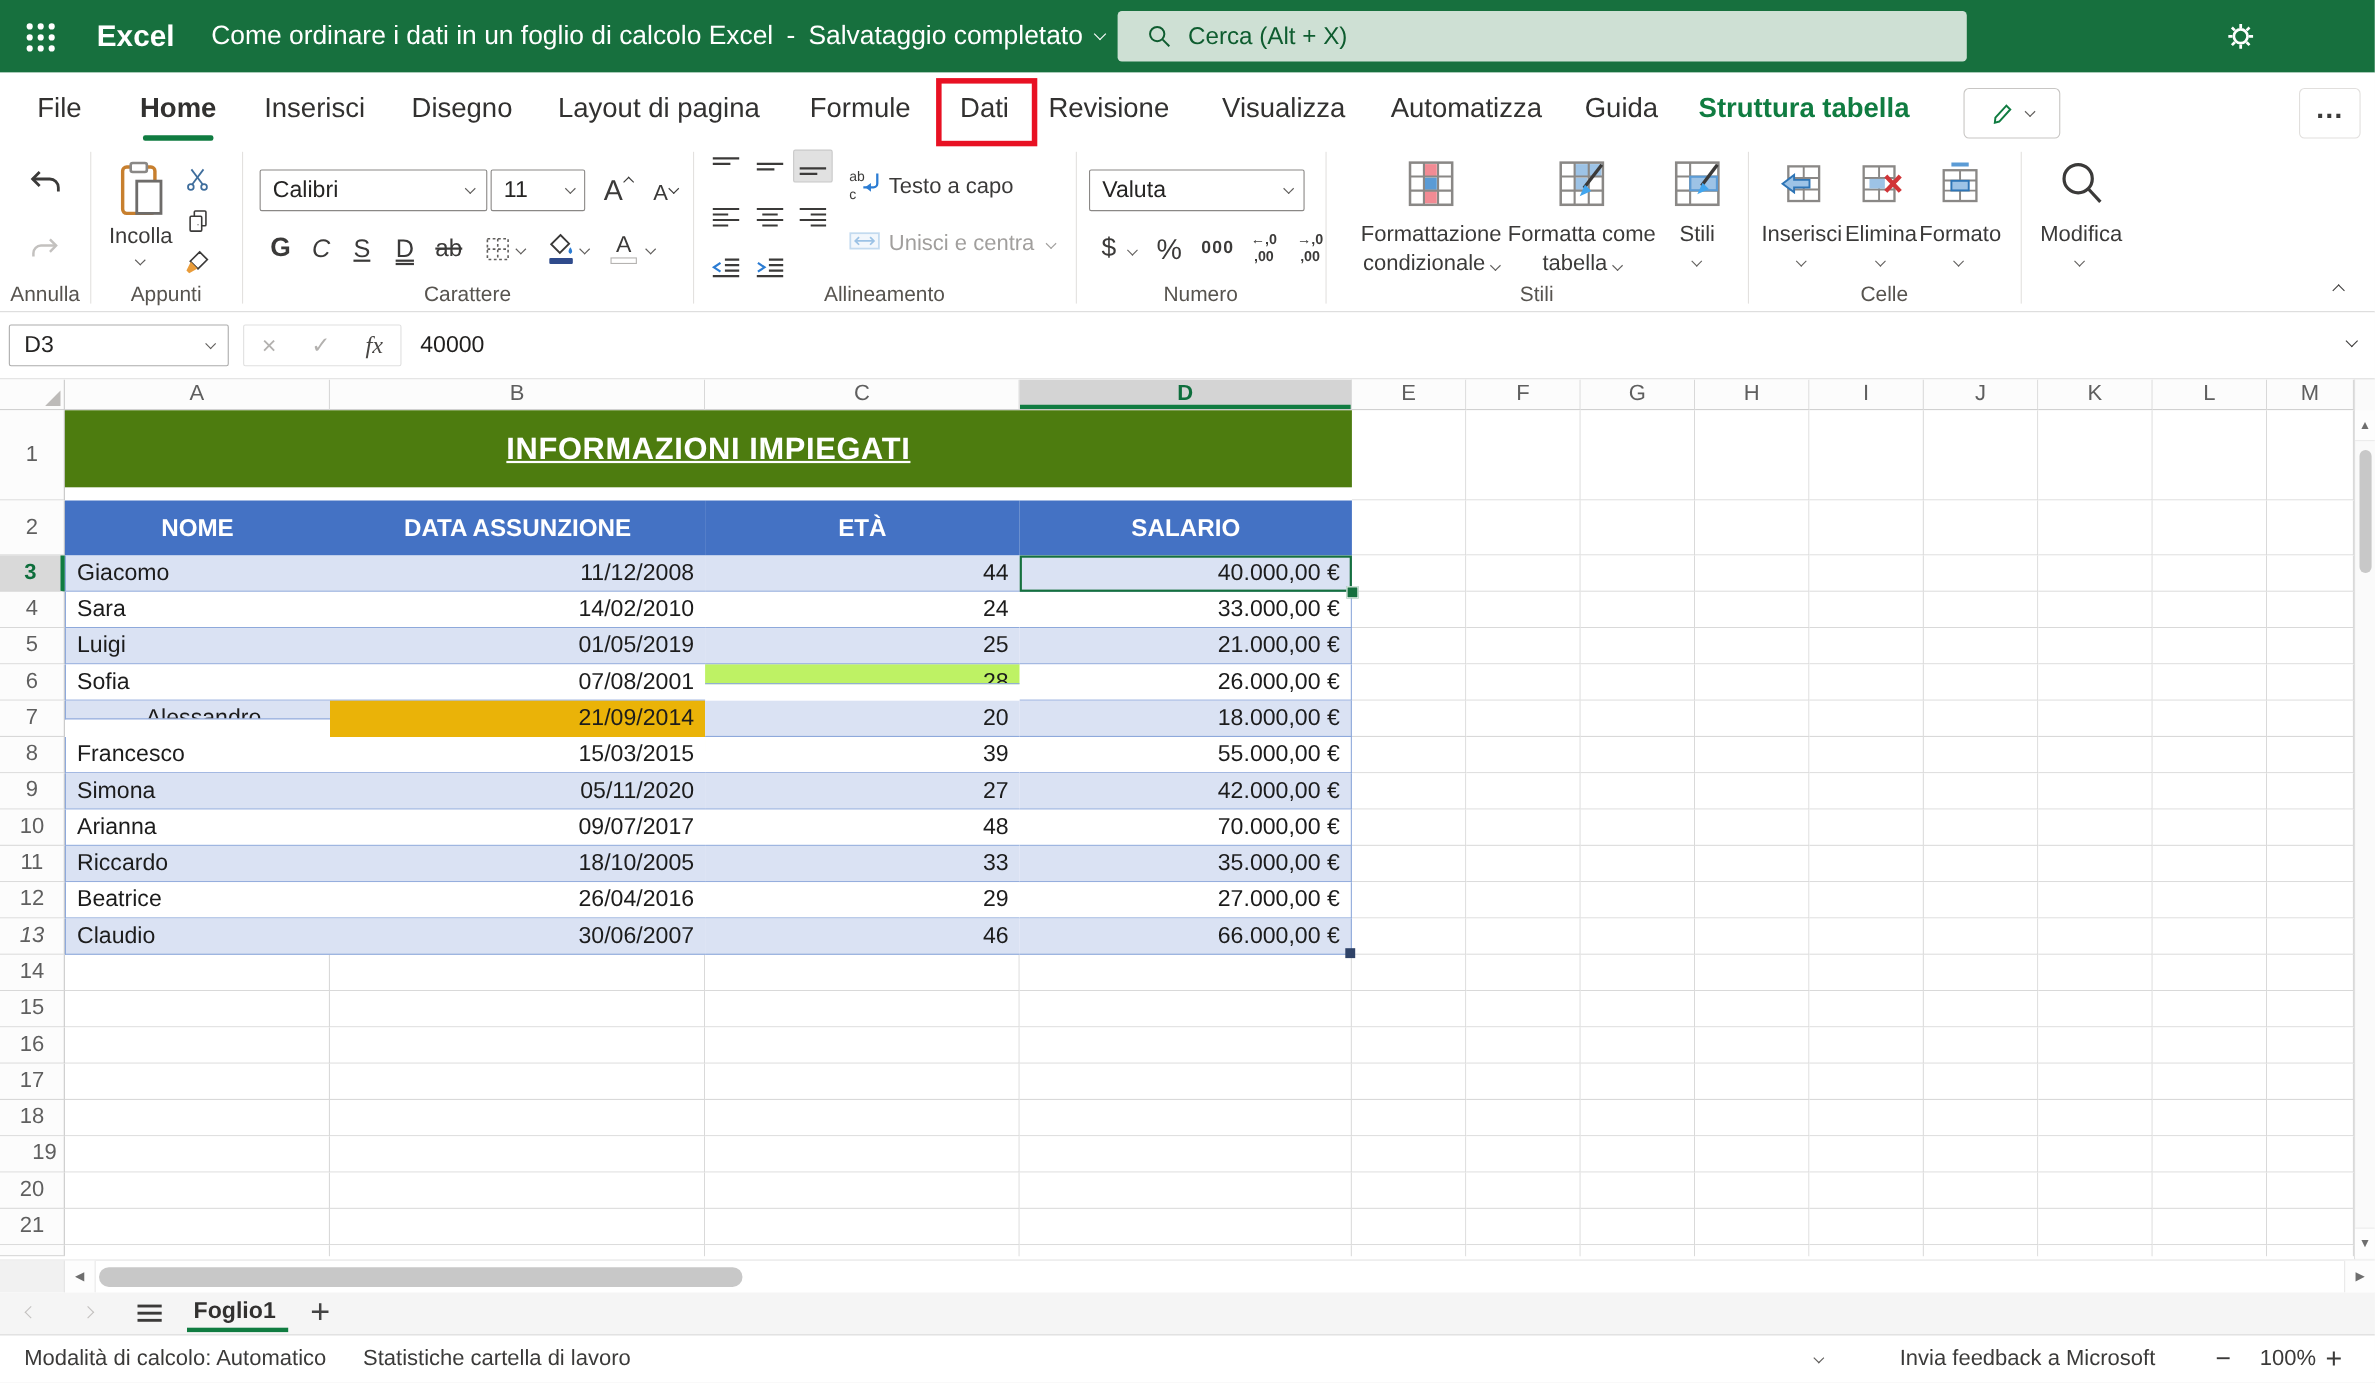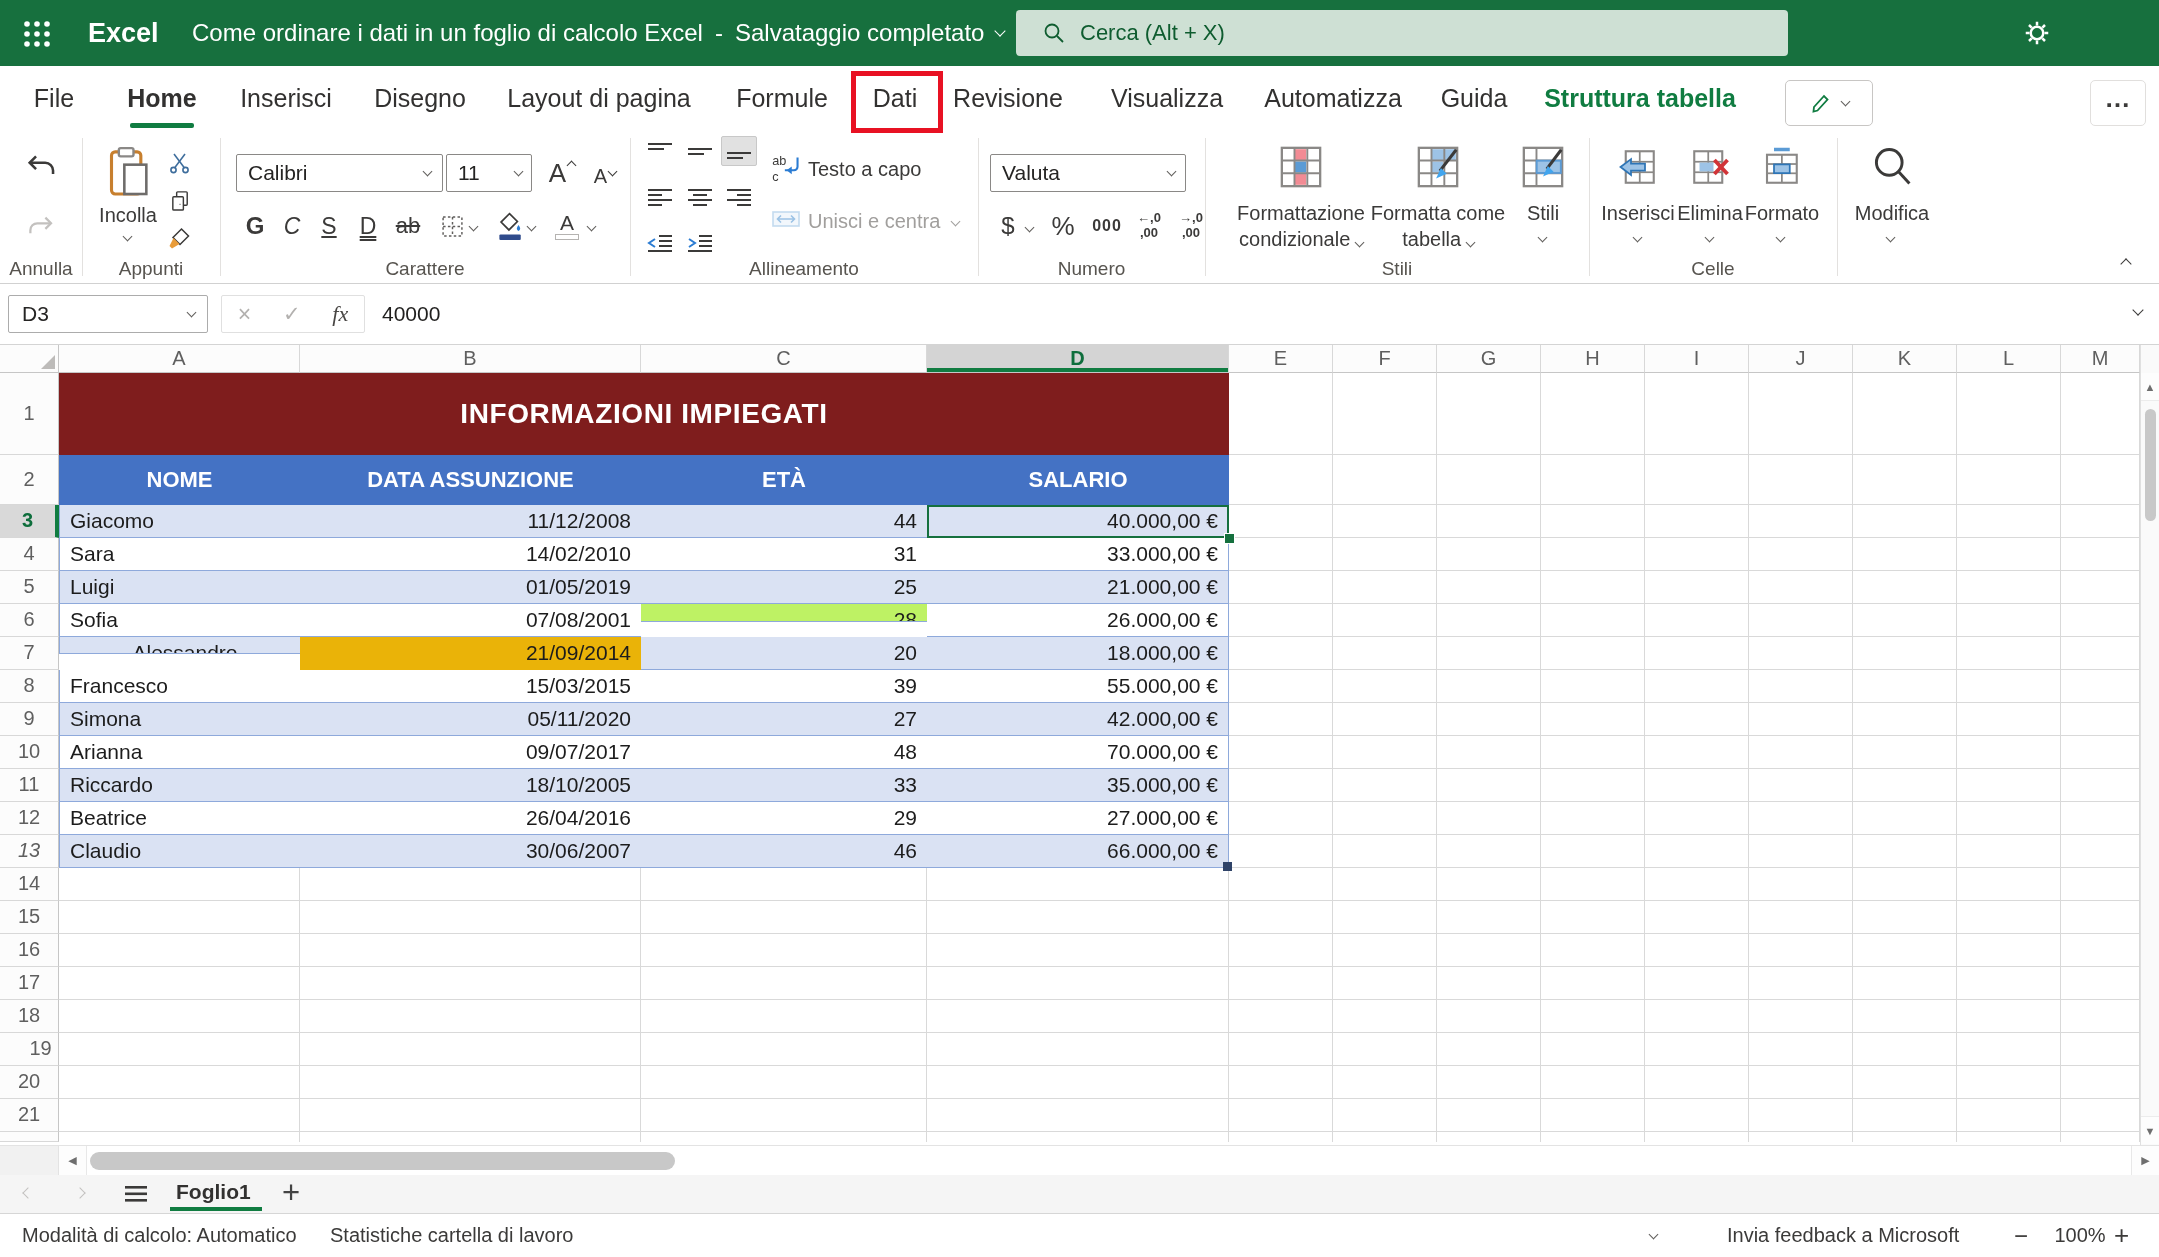--- a/index.html
+++ b/index.html
@@ -773,32 +773,32 @@
       <div class="gcell nobot" style="left: 927px; top: 787px; width: 302px; height: 10px;"></div>
       <div class="gcell nobot" style="left: 1229px; top: 787px; width: 104px; height: 10px;"></div>
       <div class="gcell nobot" style="left: 1333px; top: 787px; width: 104px; height: 10px;"></div>
       <div class="gcell nobot" style="left: 1437px; top: 787px; width: 104px; height: 10px;"></div>
       <div class="gcell nobot" style="left: 1541px; top: 787px; width: 104px; height: 10px;"></div>
       <div class="gcell nobot" style="left: 1645px; top: 787px; width: 104px; height: 10px;"></div>
       <div class="gcell nobot" style="left: 1749px; top: 787px; width: 104px; height: 10px;"></div>
       <div class="gcell nobot" style="left: 1853px; top: 787px; width: 104px; height: 10px;"></div>
       <div class="gcell nobot" style="left: 1957px; top: 787px; width: 104px; height: 10px;"></div>
       <div class="gcell nobot" style="left: 2061px; top: 787px; width: 79px; height: 10px;"></div>
-      <div class="ttitle" style="left: 59px; top: 28px; width: 1170px; height: 82px; background: #7f1d1d;">INFORMAZIONI IMPIEGATI</div>
+      <div class="ttitle" style="left: 59px; top: 28px; width: 1170px; height: 70px; background: #4d7c0f; text-decoration: underline;">INFORMAZIONI IMPIEGATI</div>
       <div class="thdr" style="left: 59px; top: 110px; width: 241px; height: 50px; background: rgb(68, 114, 196);">NOME</div>
       <div class="thdr" style="left: 300px; top: 110px; width: 341px; height: 50px; background: rgb(68, 114, 196);">DATA ASSUNZIONE</div>
       <div class="thdr" style="left: 641px; top: 110px; width: 286px; height: 50px; background: rgb(68, 114, 196);">ETÀ</div>
       <div class="thdr" style="left: 927px; top: 110px; width: 302px; height: 50px; background: rgb(68, 114, 196);">SALARIO</div>
       <div class="tcell name" style="left: 59px; top: 160px; width: 241px; height: 33px; background: rgb(218, 226, 243); border-bottom-color: rgb(142, 169, 219); border-left: 1px solid rgb(142, 169, 219);">Giacomo</div>
       <div class="tcell num" style="left: 300px; top: 160px; width: 341px; height: 33px; background: rgb(218, 226, 243); border-bottom-color: rgb(142, 169, 219);">11/12/2008</div>
       <div class="tcell num" style="left: 641px; top: 160px; width: 286px; height: 33px; background: rgb(218, 226, 243); border-bottom-color: rgb(142, 169, 219);">44</div>
       <div class="tcell num" style="left: 927px; top: 160px; width: 302px; height: 33px; background: rgb(218, 226, 243); border-bottom-color: rgb(142, 169, 219); border-right: 1px solid rgb(142, 169, 219);">40.000,00 €</div>
       <div class="tcell name" style="left: 59px; top: 193px; width: 241px; height: 33px; background: rgb(255, 255, 255); border-bottom-color: rgb(142, 169, 219); border-left: 1px solid rgb(142, 169, 219);">Sara</div>
       <div class="tcell num" style="left: 300px; top: 193px; width: 341px; height: 33px; background: rgb(255, 255, 255); border-bottom-color: rgb(142, 169, 219);">14/02/2010</div>
-      <div class="tcell num" style="left: 641px; top: 193px; width: 286px; height: 33px; background: rgb(255, 255, 255); border-bottom-color: rgb(142, 169, 219);">31</div>
+      <div class="tcell num" style="left: 641px; top: 193px; width: 286px; height: 33px; background: rgb(255, 255, 255); border-bottom-color: rgb(142, 169, 219);">24</div>
       <div class="tcell num" style="left: 927px; top: 193px; width: 302px; height: 33px; background: rgb(255, 255, 255); border-bottom-color: rgb(142, 169, 219); border-right: 1px solid rgb(142, 169, 219);">33.000,00 €</div>
       <div class="tcell name" style="left: 59px; top: 226px; width: 241px; height: 33px; background: rgb(218, 226, 243); border-bottom-color: rgb(142, 169, 219); border-left: 1px solid rgb(142, 169, 219);">Luigi</div>
       <div class="tcell num" style="left: 300px; top: 226px; width: 341px; height: 33px; background: rgb(218, 226, 243); border-bottom-color: rgb(142, 169, 219);">01/05/2019</div>
       <div class="tcell num" style="left: 641px; top: 226px; width: 286px; height: 33px; background: rgb(218, 226, 243); border-bottom-color: rgb(142, 169, 219);">25</div>
       <div class="tcell num" style="left: 927px; top: 226px; width: 302px; height: 33px; background: rgb(218, 226, 243); border-bottom-color: rgb(142, 169, 219); border-right: 1px solid rgb(142, 169, 219);">21.000,00 €</div>
       <div class="tcell name" style="left: 59px; top: 259px; width: 241px; height: 33px; background: rgb(255, 255, 255); border-bottom-color: rgb(142, 169, 219); border-left: 1px solid rgb(142, 169, 219);">Sofia</div>
       <div class="tcell num" style="left: 300px; top: 259px; width: 341px; height: 33px; background: rgb(255, 255, 255); border-bottom-color: rgb(142, 169, 219);">07/08/2001</div>
       <div class="tcell num" style="left: 641px; top: 259px; width: 286px; height: 18px; background: #bef264; border-bottom-color: rgb(142, 169, 219);">28</div>
       <div class="tcell num" style="left: 927px; top: 259px; width: 302px; height: 33px; background: rgb(255, 255, 255); border-bottom-color: rgb(142, 169, 219); border-right: 1px solid rgb(142, 169, 219);">26.000,00 €</div>
       <div class="tcell name" style="left: 59px; top: 292px; width: 241px; height: 17px; background: rgb(218, 226, 243); border-bottom-color: rgb(142, 169, 219); border-left: 1px solid rgb(142, 169, 219); text-align: center;">Alessandro</div>

